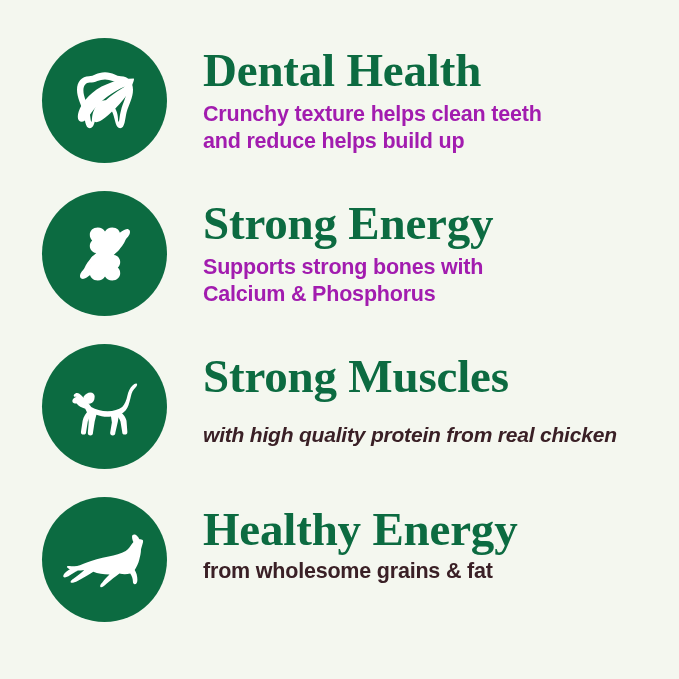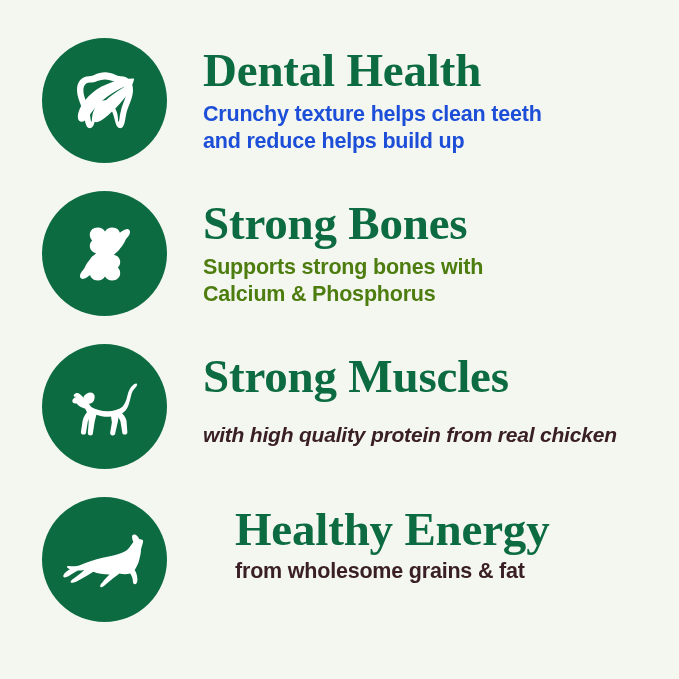--- a/index.html
+++ b/index.html
@@ -27,21 +27,20 @@
   }
   .benefit-row {
     display: flex;
     flex-direction: row;
     align-items: flex-start;
     height: 125px;
     margin-bottom: 28px;
   }
   .benefit-row:last-child {
     margin-bottom: 0;
-    gap: 32px;
   }
   .icon-badge {
     flex: 0 0 auto;
     width: 125px;
     height: 125px;
     border-radius: 50%;
     background: #0c6b41;
     display: flex;
     align-items: center;
     justify-content: center;
@@ -141,21 +140,21 @@
                      C38 78 44 76 50 71
                      C62 61 76 47 82 34
                      C85 28 87 23 86 22
                      Z"></path>
           </g>
         </svg>
       </span>
     </div>
     <div class="benefit-text">
       <h2 class="benefit-title" style="color: rgb(12, 107, 65);">Dental Health</h2>
-      <p class="benefit-desc" style="color: #1d4ed8;">
+      <p class="benefit-desc" style="color: #a21caf;">
         <span class="line">Crunchy texture helps clean teeth</span>
         <span class="line">and reduce helps build up</span>
       </p>
     </div>
   </div>
 
   <div class="benefit-row row-bones">
     <div class="icon-badge" style="background: rgb(12, 107, 65);">
       <span>
         <svg width="80" height="80" viewBox="0 0 100 100" aria-hidden="true">
@@ -210,22 +209,22 @@
                      C82 24 82 20 79 19
                      C75 18 69 23 61 30
                      C48 41 32 53 26 64
                      C22 71 22 77 24 77
                      Z"></path>
           </g>
         </svg>
       </span>
     </div>
     <div class="benefit-text">
-      <h2 class="benefit-title" style="color: rgb(12, 107, 65);">Strong Bones</h2>
-      <p class="benefit-desc" style="color: #4d7c0f;">
+      <h2 class="benefit-title" style="color: rgb(12, 107, 65);">Strong Energy</h2>
+      <p class="benefit-desc" style="color: #a21caf;">
         <span class="line">Supports strong bones with</span>
         <span class="line">Calcium &amp; Phosphorus</span>
       </p>
     </div>
   </div>
 
   <div class="benefit-row row-muscles">
     <div class="icon-badge" style="background: rgb(12, 107, 65);">
       <span>
         <svg width="86" height="86" viewBox="0 0 100 100" aria-hidden="true">

